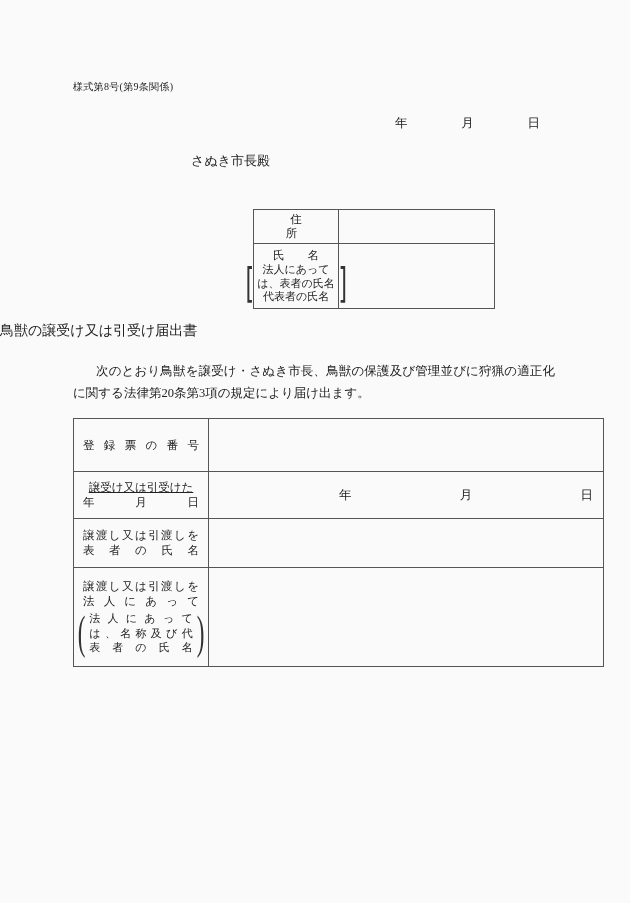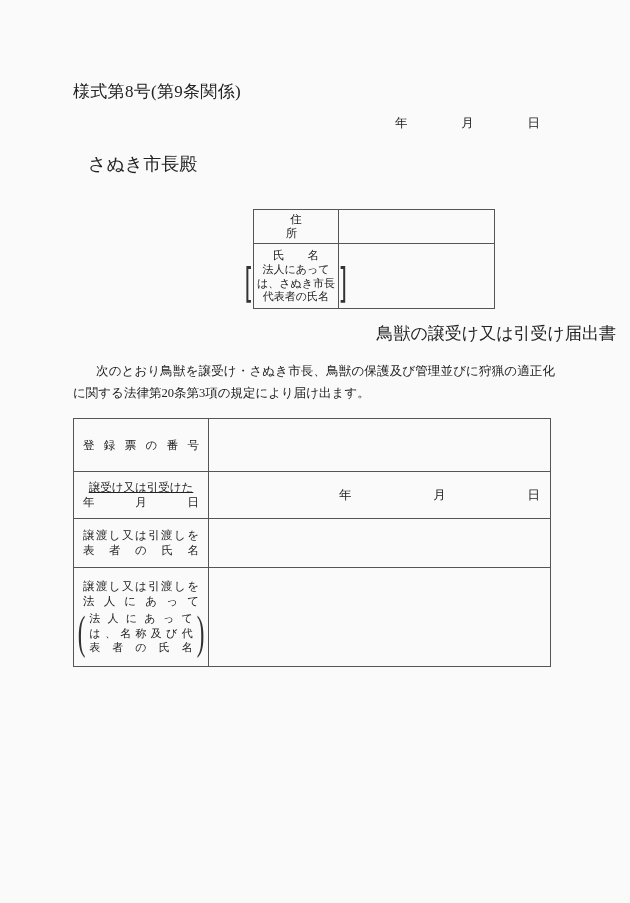--- a/index.html
+++ b/index.html
@@ -18,21 +18,21 @@
   .page {
     position: absolute;
     inset: 0;
   }
 
   
   .form-number {
     position: absolute;
     left: 73px;
     top: 80px;
-    font-size: 17px;
+    font-size: 10px;
     letter-spacing: 0.3px;
     white-space: nowrap;
     text-align: right;
   }
 
   
   .date-line {
     position: absolute;
     left: 395px;
     top: 115px;
@@ -43,22 +43,22 @@
   }
   .date-line span { display: inline-block; }
 
   
   .addressee {
     position: absolute;
     left: 88px;
     top: 152px;
     width: 182px;
     display: flex;
-    justify-content: flex-start;
-    font-size: 18px;
+    justify-content: flex-end;
+    font-size: 13px;
     white-space: nowrap;
   }
 
   
   .applicant-table {
     position: absolute;
     left: 253px;
     top: 209px;
     width: 242px;
     border-collapse: collapse;
@@ -104,44 +104,44 @@
     font-size: 11px;
     line-height: 1.22;
     text-align: center;
     white-space: nowrap;
   }
 
   
   .doc-title {
     position: absolute;
     left: 0;
-    right: 14px;
+    right: 0;
     top: 322px;
-    text-align: right;
-    font-size: 17px;
+    text-align: left;
+    font-size: 14px;
   }
 
   
   .body-text {
     position: absolute;
     left: 73px;
     top: 361px;
     width: 482px;
     font-size: 12.5px;
     line-height: 1.75;
     text-indent: 23px;
     text-align: justify;
   }
 
   
   .main-table {
     position: absolute;
     left: 73px;
     top: 418px;
-    width: 478px;
+    width: 531px;
     border-collapse: collapse;
     table-layout: fixed;
     padding-left: 15px;
   }
   .main-table td {
     border: 1px solid #555;
     padding: 0;
     vertical-align: middle;
   }
   .main-table .lbl {
@@ -217,21 +217,21 @@
         </td>
         <td class="val"></td>
       </tr>
       <tr class="row-name">
         <td class="lbl">
           <div>氏　　名</div>
           <div class="bracket-note">
             <span class="brk brk-sq">[</span>
             <span class="lines">
               <span style="display:block">法人にあって</span>
-              <span style="display:block">は、さぬき市長</span>
+              <span style="display:block">は、表者の氏名</span>
               <span style="display:block">代表者の氏名</span>
             </span>
             <span class="brk brk-sq">]</span>
           </div>
         </td>
         <td class="val"></td>
       </tr>
     </tbody>
   </table>
 

